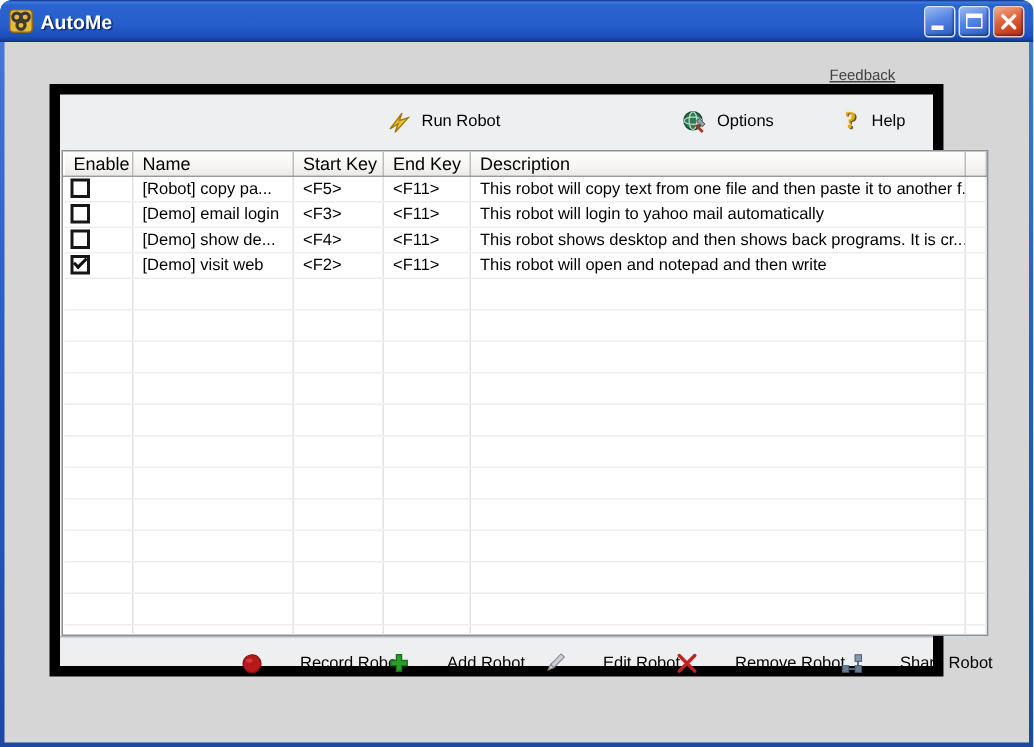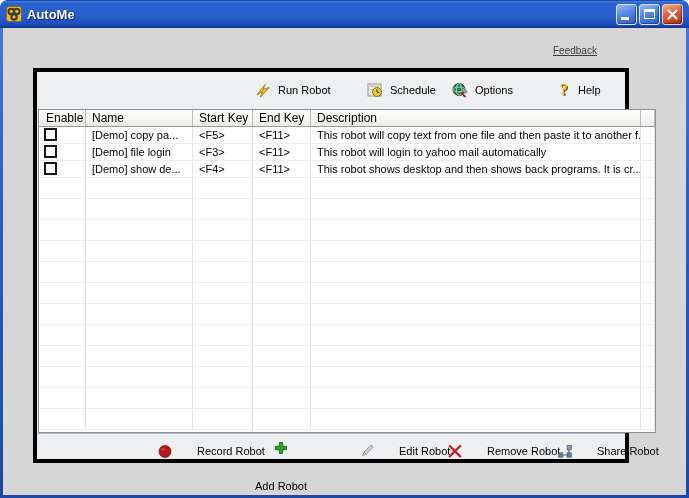--- a/index.html
+++ b/index.html
@@ -44,22 +44,22 @@
     position:absolute; left:3px; top:28px; right:3px; bottom:3px;
     background:#d6d6d6;
   }
 
   .feedback {
     position:absolute; left:550px; top:17px; font-size:10px;
     color:#404040; text-decoration:underline;
   }
 
   .panel {
-    position:absolute; left:30px; top:40px; width:596px; height:395px;
-    background:#eeeff0; border:4px solid #000000;
+    position:absolute; left:30px; top:28px; width:596px; height:395px;
+    background:#eeeff0; border:7px solid #000000;
   }
 
   .tool-btn {
     position:absolute; top:7px; height:22px;
     display:flex; align-items:center; gap:7px;
     background:transparent; border:none; font-size:11px; color:#000;
     font-family:"Liberation Sans", sans-serif; white-space:nowrap;
   }
   .tool-btn.run      { left:218px; }
   .tool-btn.schedule { left:330px; }
@@ -106,21 +106,21 @@
     position:absolute; left:0; right:0; top:361px; bottom:0;
     border-top:1px solid #b5b8bc;
   }
   .action-btn {
     position:absolute; top:6px; height:22px;
     display:flex; align-items:center; gap:24px;
     background:transparent; border:none; font-size:11px; color:#000;
     font-family:"Liberation Sans", sans-serif; white-space:nowrap;
   }
   .action-btn.record { left:120px; }
-  .action-btn.add    { left:218px;flex-direction:column; }
+  .action-btn.add    { left:218px; }
   .action-btn.edit   { left:322px; }
   .action-btn.remove { left:410px; }
   .action-btn.share  { left:520px; }
 </style>
 </head>
 <body>
 
 <div class="window">
 
   <div class="titlebar">
@@ -158,32 +158,20 @@
 
       <button class="tool-btn run">
         <span class="icon16">
           <svg width="16" height="16" viewBox="0 0 16 16">
             <path d="M2 13 L10 2.5 L8.2 7.4 L14.2 5.4 L5.4 15.2 L7.5 9.4 Z" fill="#eec238" stroke="#a0780e" stroke-width="0.9"></path>
           </svg>
         </span>
         <span>Run Robot</span>
       </button>
 
-      <button class="tool-btn schedule">
-        <span class="icon16">
-          <svg width="16" height="16" viewBox="0 0 16 16">
-            <rect x="1" y="2" width="13" height="12" fill="#f5f2e6" stroke="#8f8f9e"></rect>
-            <rect x="1.5" y="2.5" width="12" height="2.6" fill="#d4d0c2"></rect>
-            <path d="M3 7.5 H12 M3 10 H7 M5.5 5 V13" stroke="#c4c0b2" stroke-width="0.8"></path>
-            <circle cx="10" cy="10" r="4.4" fill="#e8cc40" stroke="#8a7210"></circle>
-            <path d="M10 10 L10 7.2 M10 10 L12.2 10.8" stroke="#4a3c08" stroke-width="1.1"></path>
-          </svg>
-        </span>
-        <span>Schedule</span>
-      </button>
 
       <button class="tool-btn options">
         <span class="icon16">
           <svg width="16" height="16" viewBox="0 0 16 16">
             <circle cx="7" cy="7.5" r="6" fill="#2f7a56" stroke="#1c4a34"></circle>
             <ellipse cx="7" cy="7.5" rx="6" ry="2.4" fill="none" stroke="#bfe0c8" stroke-width="0.8"></ellipse>
             <ellipse cx="7" cy="7.5" rx="2.6" ry="5.9" fill="none" stroke="#bfe0c8" stroke-width="0.8"></ellipse>
             <rect x="9.6" y="7.2" width="5.4" height="2.6" fill="#9a9aa4" stroke="#55555f" stroke-width="0.6" transform="rotate(45 12 8.5)"></rect>
             <path d="M9 10.5 L13.5 15" stroke="#b03020" stroke-width="1.8"></path>
           </svg>
@@ -212,42 +200,50 @@
               <th>Name</th>
               <th>Start Key</th>
               <th>End Key</th>
               <th>Description</th>
               <th></th>
             </tr>
           </thead>
           <tbody>
             <tr>
               <td class="cb-cell"><input type="checkbox" class="cb" style=""></td>
-              <td>[Demo] copy pa...</td>
+              <td>[Robot] copy pa...</td>
               <td>&lt;F5&gt;</td>
               <td>&lt;F11&gt;</td>
               <td>This robot will copy text from one file and then paste it to another f...</td>
               <td></td>
             </tr>
             <tr>
               <td class="cb-cell"><input type="checkbox" class="cb" style=""></td>
-              <td>[Demo] file login</td>
+              <td>[Demo] email login</td>
               <td>&lt;F3&gt;</td>
               <td>&lt;F11&gt;</td>
               <td>This robot will login to yahoo mail automatically</td>
               <td></td>
             </tr>
             <tr>
               <td class="cb-cell"><input type="checkbox" class="cb" style=""></td>
               <td>[Demo] show de...</td>
               <td>&lt;F4&gt;</td>
               <td>&lt;F11&gt;</td>
               <td>This robot shows desktop and then shows back programs. It is cr...</td>
               <td></td>
             </tr>
+            <tr>
+              <td class="cb-cell"><input type="checkbox" class="cb" checked="" style=""></td>
+              <td>[Demo] visit web</td>
+              <td>&lt;F2&gt;</td>
+              <td>&lt;F11&gt;</td>
+              <td>This robot will open and notepad and then write</td>
+              <td></td>
+            </tr>
             <tr class="empty">
                 <td class="cb-cell"></td>
                 <td></td>
                 <td></td>
                 <td></td>
                 <td></td>
                 <td></td>
               </tr>
             <tr class="empty">
                 <td class="cb-cell"></td>

